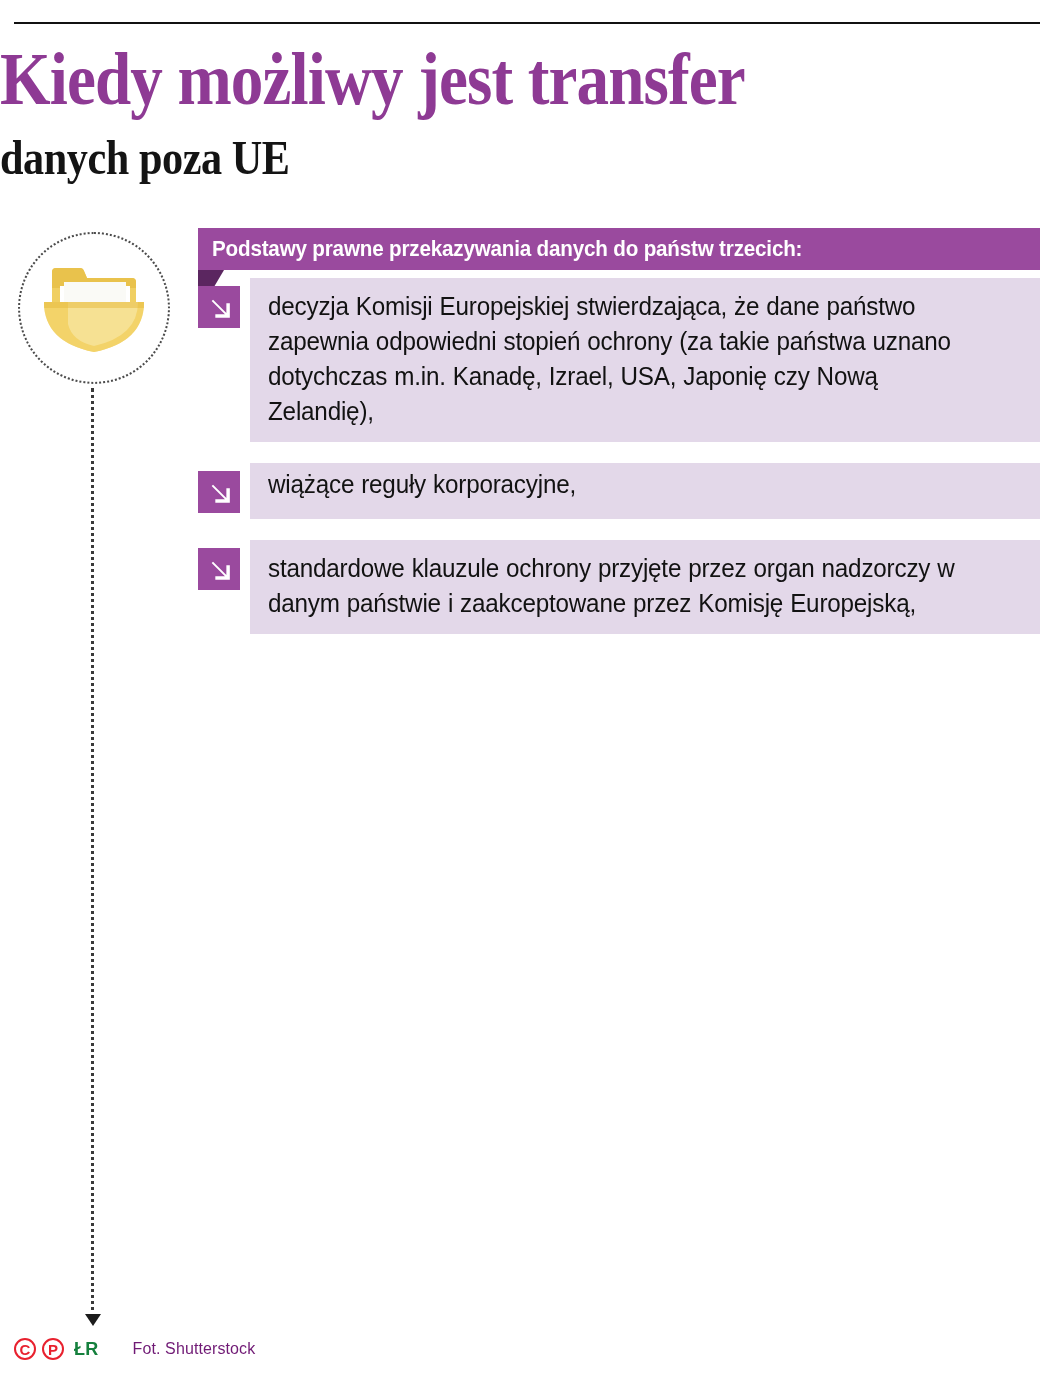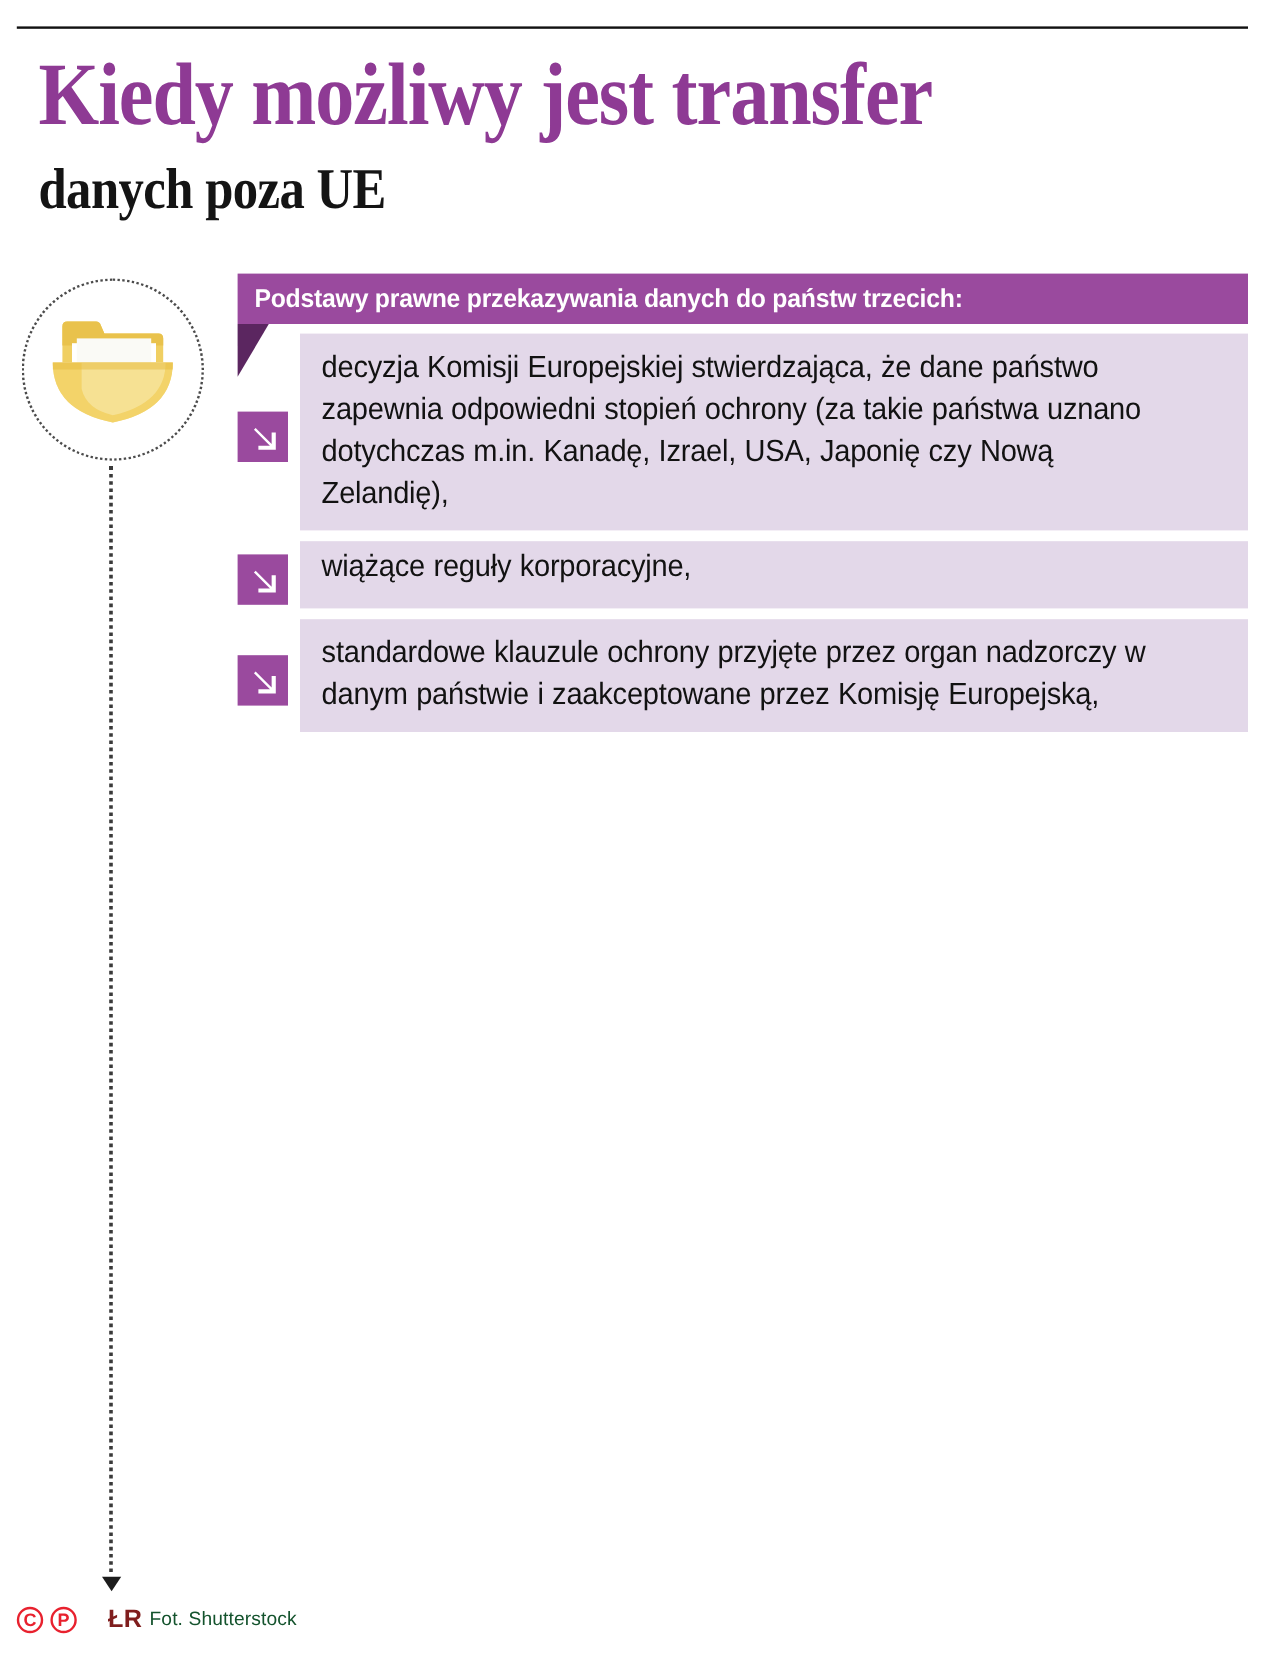--- a/index.html
+++ b/index.html
@@ -21,21 +21,21 @@
     left: 14px;
     top: 22px;
     width: 1026px;
     height: 2px;
     background: #111111;
   }
 
   
   .headline {
     position: absolute;
-    left: 32px;
+    left: 0;
     top: 40px;
     width: 1010px;
   }
   .headline-main {
     font-family: "Liberation Serif", "DejaVu Serif", serif;
     font-weight: bold;
     font-size: 74px;
     line-height: 78px;
     letter-spacing: -1px;
     color: #8E3A94;
@@ -116,29 +116,30 @@
     border: 2.5px solid #E8212E;
     border-radius: 50%;
     color: #E8212E;
     font-weight: bold;
     font-size: 15px;
     line-height: 1;
     box-sizing: border-box;
     font-family: "Liberation Sans", sans-serif;
   }
   .author-initials {
-    font-size: 21px;
+    font-size: 18px;
     font-weight: 600;
-    color: #7f1d1d;
-    margin-left: 20px;
+    color: #15803d;
+    margin-left: 4px;
     letter-spacing: 0.3px;
   }
   .photo-credit {
     font-size: 16px;
-    color: #14532d;
+    color: #701a75;
+    margin-left: 28px;
     letter-spacing: 0.1px;
   }
 
   
   .content {
     position: absolute;
     left: 198px;
     top: 228px;
     width: 842px;
   }
@@ -171,22 +172,22 @@
     border-left: 26px solid #5B2660;
     border-bottom: 44px solid transparent;
   }
 
   .items {
     margin-top: 8px;
   }
   .item {
     position: relative;
     display: flex;
-    align-items: center;
-    margin-bottom: 9px;
+    align-items: flex-start;
+    margin-bottom: 21px;
     min-height: 56px;
   }
   .item-icon {
     flex: 0 0 auto;
     width: 42px;
     height: 42px;
     background: #9A4A9E;
     display: flex;
     align-items: center;
     justify-content: center;

